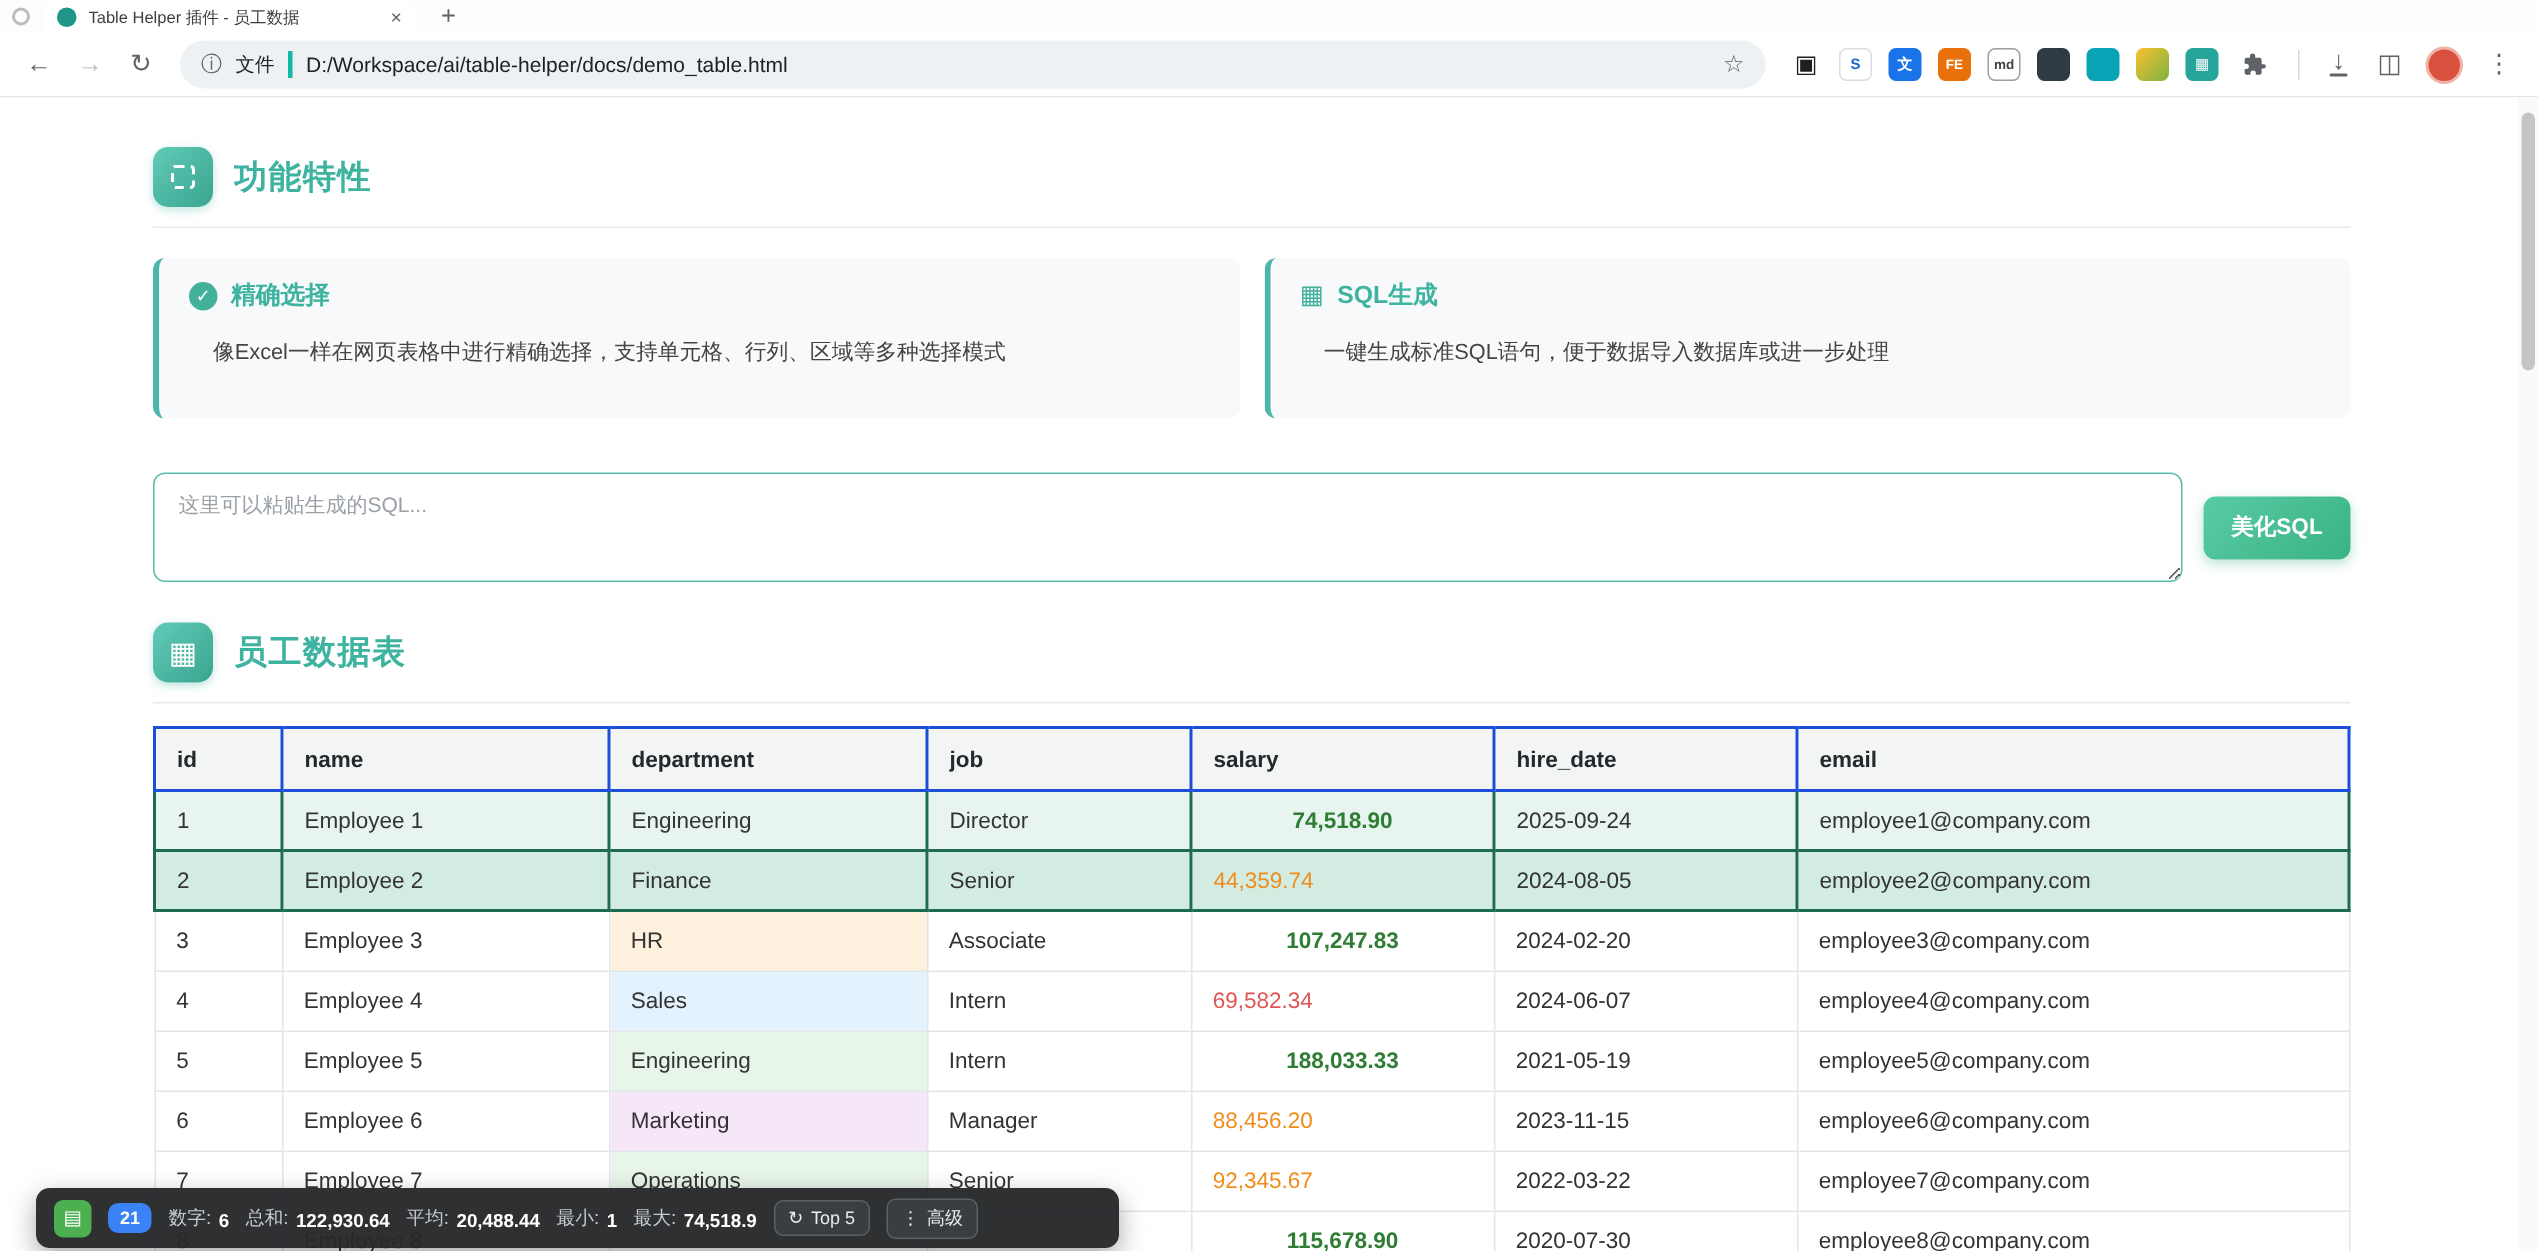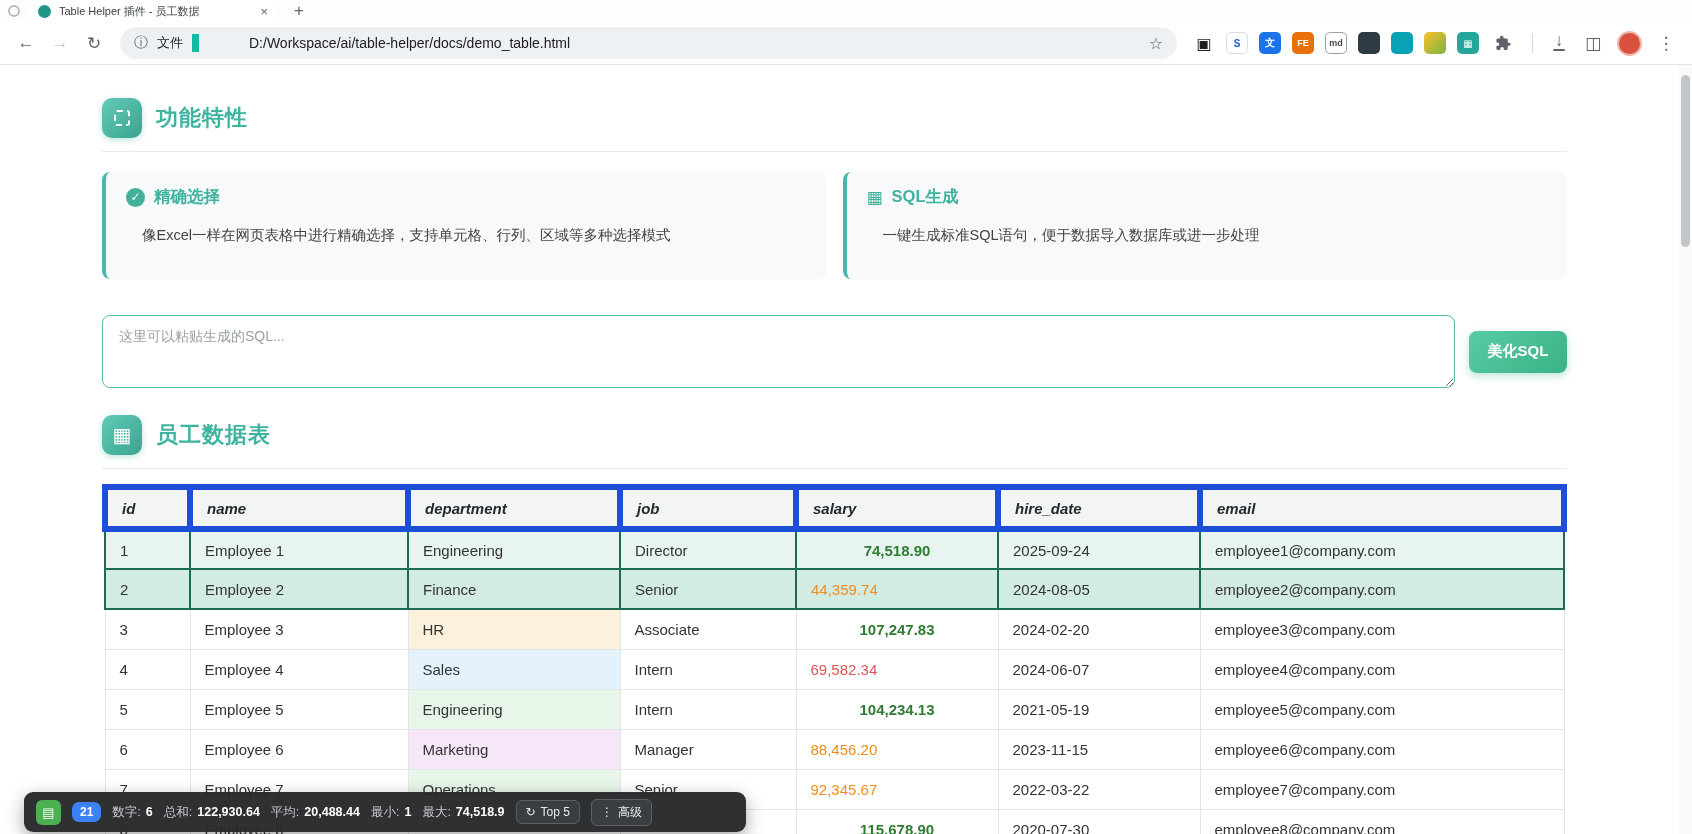--- a/index.html
+++ b/index.html
@@ -17,22 +17,22 @@
   .tab-close { color:#5f6368; font-size:13px; padding:0 2px; }
   .newtab { font-size:17px; color:#5f6368; margin-left:16px; }
   .toolbar { height:43px; display:flex; align-items:center; padding:0 10px; gap:2px; background:#fff; border-bottom:1px solid #e2e5e8; }
   .tb-btn { width:32px; height:32px; border-radius:50%; display:flex; align-items:center; justify-content:center; font-size:17px; color:#5f6368; flex:0 0 auto; }
   .tb-btn.disabled { color:#bdc1c6; }
   .dl { position:relative; }
   .dl .dl-arrow { position:relative; top:-2px; }
   .dl::after { content:""; position:absolute; bottom:8px; left:10px; right:10px; height:2px; background:#5f6368; border-radius:1px; }
   .omnibox { flex:1; height:32px; background:#eef1f4; border-radius:16px; display:flex; align-items:center; padding:0 14px; gap:9px; margin:0 8px; }
   .omni-info { color:#5f6368; font-size:14px; }
-  .omni-scheme { color:#202124; font-size:13px; padding-right:9px; border-right:7px solid #14b8a6; }
-  .omni-url { color:#202124; font-size:14px; flex:1; white-space:nowrap; overflow:hidden;margin-left:41px; }
+  .omni-scheme { color:#202124; font-size:13px; padding-right:9px; border-right:3px solid #14b8a6; }
+  .omni-url { color:#202124; font-size:14px; flex:1; white-space:nowrap; overflow:hidden; }
   .omni-star { color:#5f6368; font-size:16px; }
   .ext-row { display:flex; align-items:center; gap:11px; padding:0 6px; }
   .ext { width:22px; height:22px; border-radius:5px; display:flex; align-items:center; justify-content:center; font-size:10px; font-weight:bold; flex:0 0 auto; }
   .sep { width:1px; height:20px; background:#d7dadd; margin:0 8px; }
   .avatar { width:25px; height:25px; border-radius:50%; background:#d9503f; border:2px solid #f0b4a6; margin:0 6px; }
   
   .page { position:relative; height:769px; background:#fff; }
   .scrollbar { position:absolute; right:0; top:0; width:13px; height:100%; background:#fafafa; }
   .scroll-thumb { position:absolute; top:10px; left:2px; width:9px; height:172px; background:#c3c6c9; border-radius:5px; }
   .content { margin-left:102px; width:1465px; padding-top:16px; }
@@ -49,36 +49,36 @@
   .grid-ico { color:#43b09c; font-size:17px; font-weight:bold; }
   .card-title { color:#3eb3a0; font-weight:bold; font-size:16.5px; }
   .card-desc { margin:16px; font-size:14.5px; color:#444; line-height:1.62; }
   .sql-row { display:flex; align-items:center; gap:14px; margin-top:36px;border-radius:14px; }
   .sql-input { flex:1; height:73px; border:1.5px solid #58bdab; border-radius:8px; padding:12px 16px; font-family:"Liberation Sans","DejaVu Sans",sans-serif; font-size:14px; color:#333; outline:none; resize:both; }
   .sql-input::placeholder { color:#9aa0a6; }
   .beautify { width:98px; height:42px; border:none; border-radius:8px; background:linear-gradient(135deg,#58cba2,#3bb286); color:#fff; font-size:15px; font-weight:bold; cursor:pointer; box-shadow:0 3px 8px rgba(59,178,134,.35); }
   
   table.data { width:100%; border-collapse:collapse; margin-top:15px; font-size:15px; color:#333; table-layout:fixed; }
   th, td { padding:0 14px; height:40px; border:1px solid #e2e6e9; text-align:left; white-space:nowrap; overflow:hidden; }
-  thead th { background:#f2f5f4; font-weight:bold; color:#24292e; height:42px; border:6px solid #1d4ed8;font-style:italic; }
+  thead th { background:#f2f5f4; font-weight:bold; color:#24292e; height:42px; border:2px solid #1d4ed8; }
   tr.row-sel-a td { background:#e7f4ef; border:2px solid #1d6b52; }
   tr.row-sel-b td { background:#d3ece2; border:2px solid #1d6b52; }
   td.dept-hr  { background:#fdf1dd; }
   td.dept-sales { background:#e3f2fd; }
   td.dept-eng { background:#e8f5e9; }
   td.dept-mkt { background:#f6e7f8; }
   td.dept-ops { background:#e8f5e9; }
   td.sal-g { color:#2e7d32; font-weight:bold;text-align:center; }
   td.sal-o { color:#f08c1b; }
   td.sal-r { color:#e05555; }
   
   .statsbar { position:fixed; left:24px; top:792px; height:40px; width:722px; background:rgba(38,40,42,.96); border-radius:9px; display:flex; align-items:center; gap:11px; padding:0 12px; box-shadow:0 6px 18px rgba(0,0,0,.35); color:#fff; font-size:12.5px; z-index:20; }
   .sb-icon { width:25px; height:25px; border-radius:6px; background:#4caf50; display:flex; align-items:center; justify-content:center; color:#fff; font-size:13px; }
   .sb-badge { background:#3b82f6; border-radius:7px; padding:3px 8px; font-weight:bold; font-size:12px; color:#fff; }
-  .sb-stat { display:flex; gap:5px; align-items:center; }
+  .sb-stat { display:flex; gap:5px; align-items:flex-end; }
   .sb-label { color:#c7cbd0; }
   .sb-val { font-weight:bold; color:#fff; }
   .sb-chip { display:flex; align-items:center; gap:5px; border:1px solid #5c6165; background:#3a3e41; border-radius:6px; padding:4px 9px; font-size:12px; color:#e8eaed; cursor:pointer; }
 </style>
 </head>
 <body>
 
 <div>
   <div class="tabstrip">
     <span class="corner-dot"></span>
@@ -220,21 +220,21 @@
             <td>Intern</td>
             <td class="sal-r">69,582.34</td>
             <td>2024-06-07</td>
             <td>employee4@company.com</td>
           </tr>
           <tr>
             <td>5</td>
             <td>Employee 5</td>
             <td class="dept-eng">Engineering</td>
             <td>Intern</td>
-            <td class="sal-g">104,234.13</td>
+            <td class="sal-g">188,033.33</td>
             <td>2021-05-19</td>
             <td>employee5@company.com</td>
           </tr>
           <tr>
             <td>6</td>
             <td>Employee 6</td>
             <td class="dept-mkt">Marketing</td>
             <td>Manager</td>
             <td class="sal-o">88,456.20</td>
             <td>2023-11-15</td>

